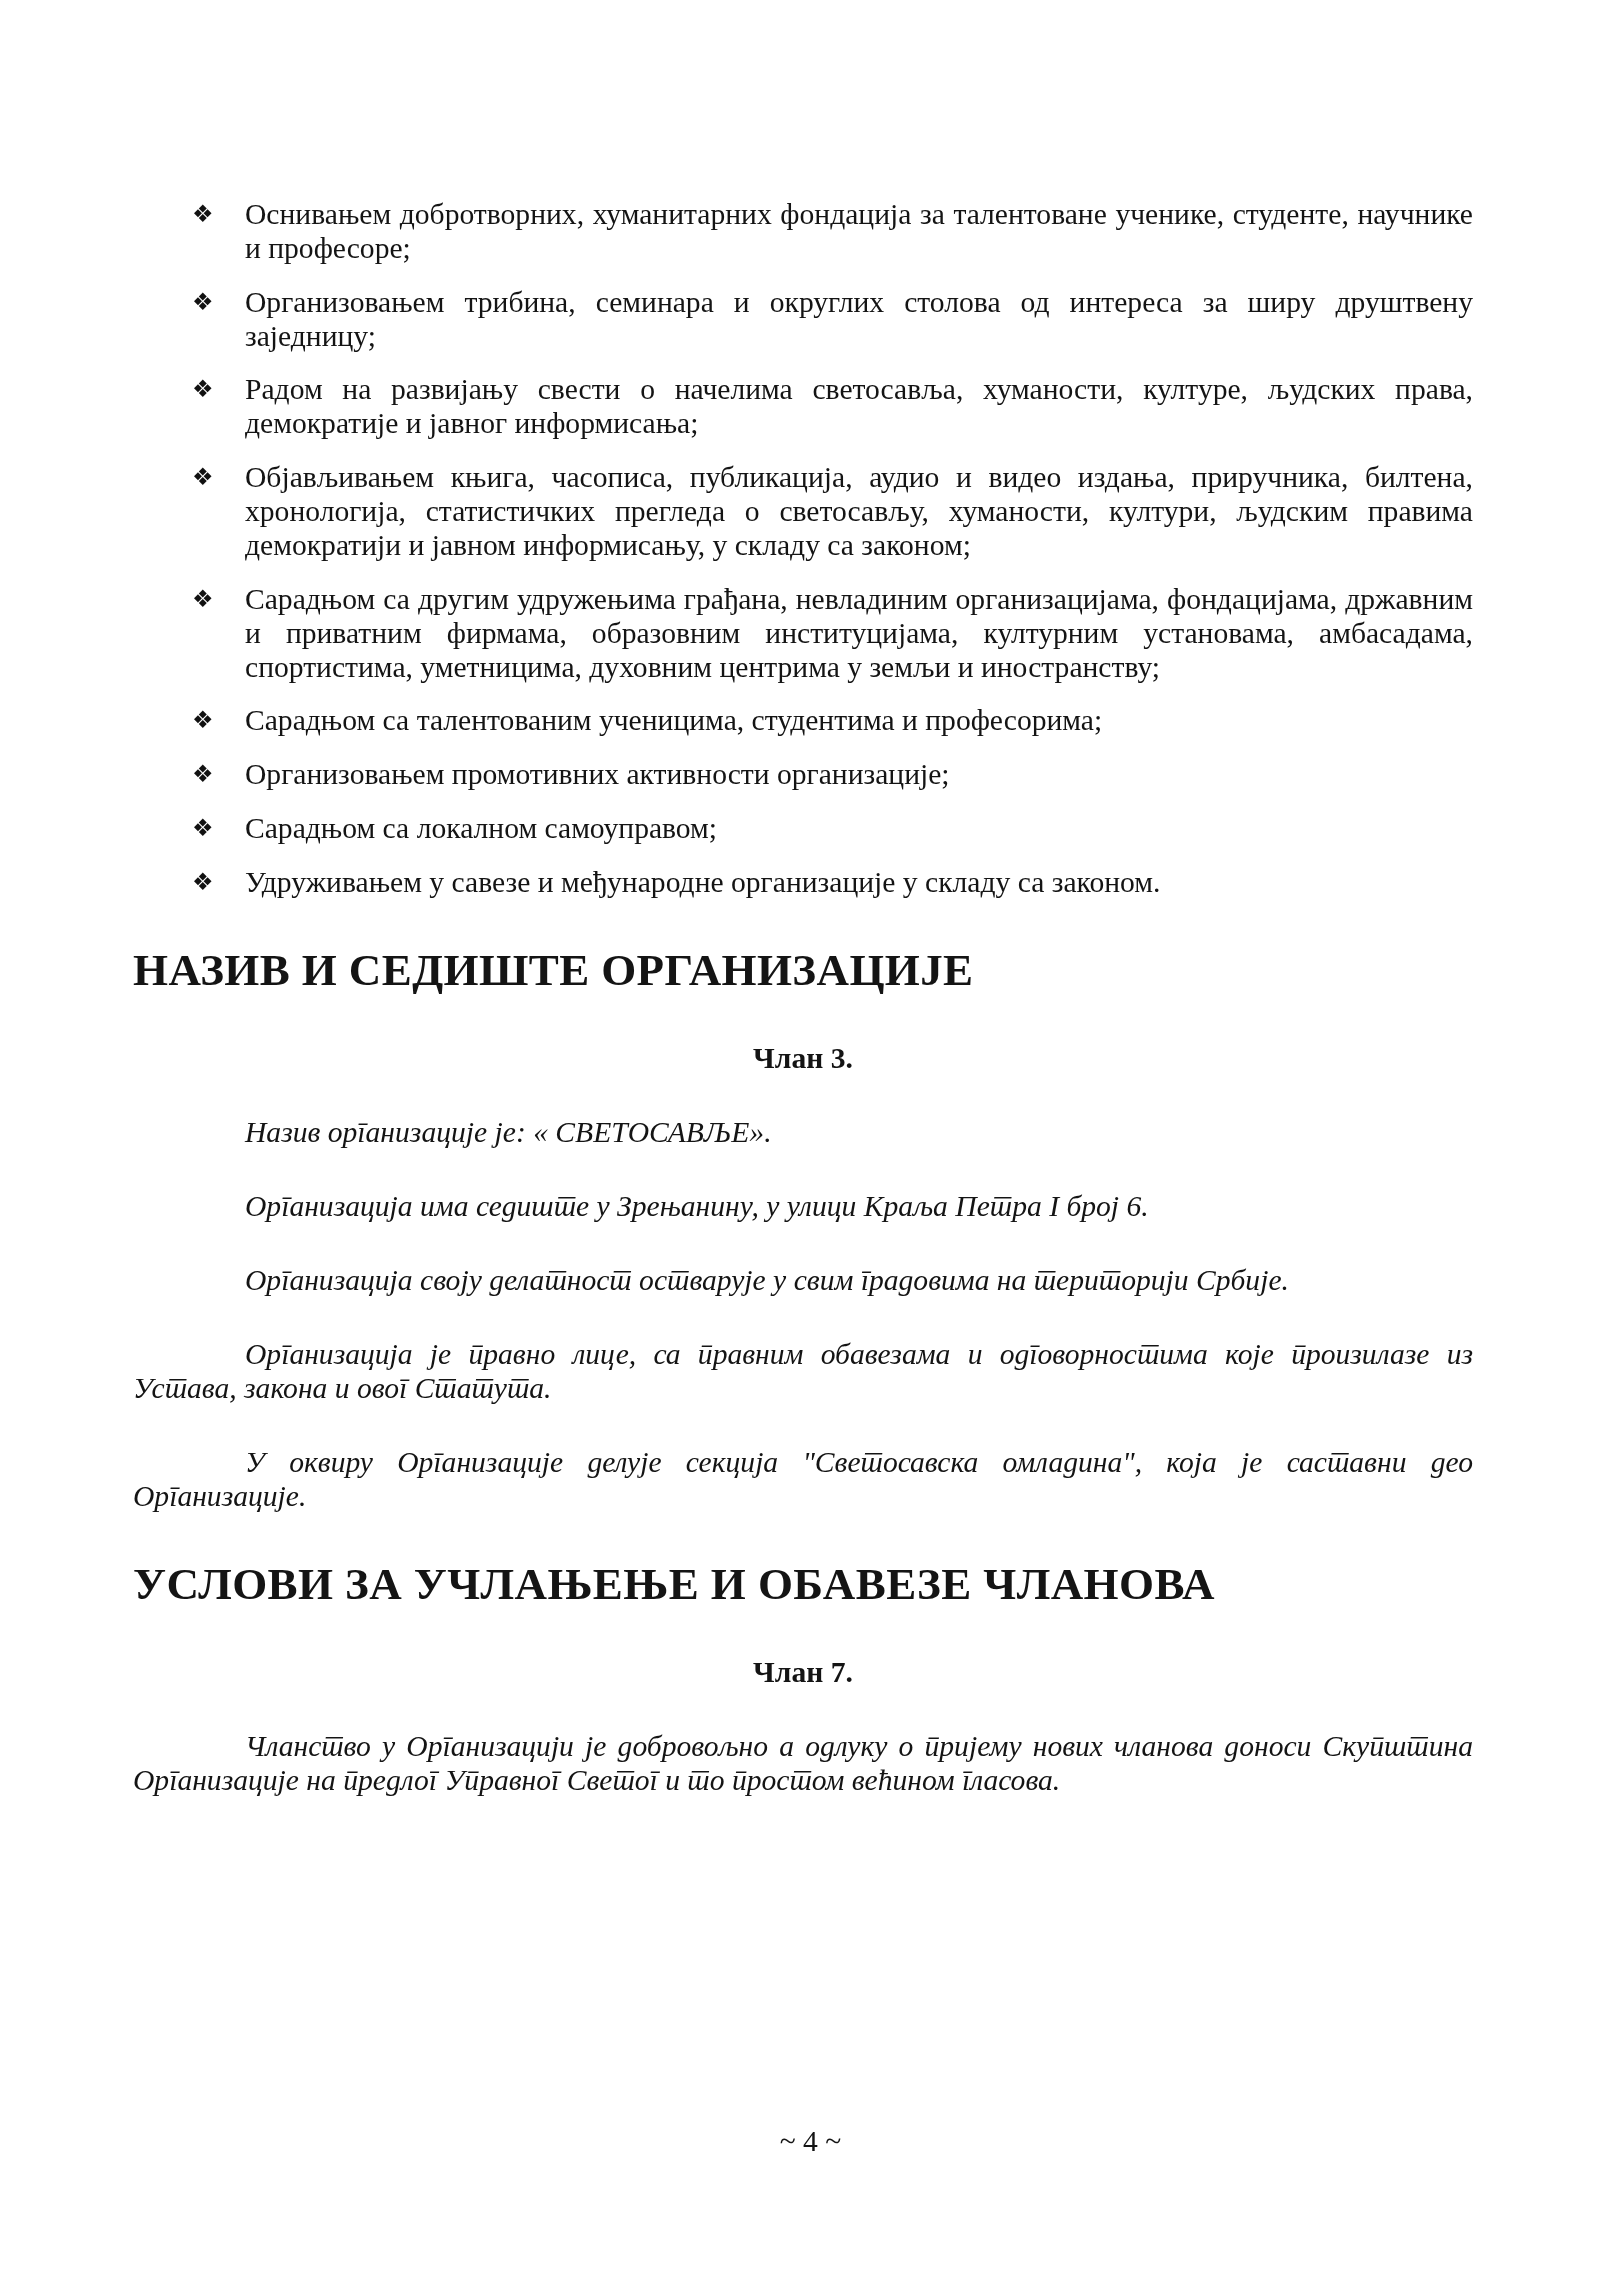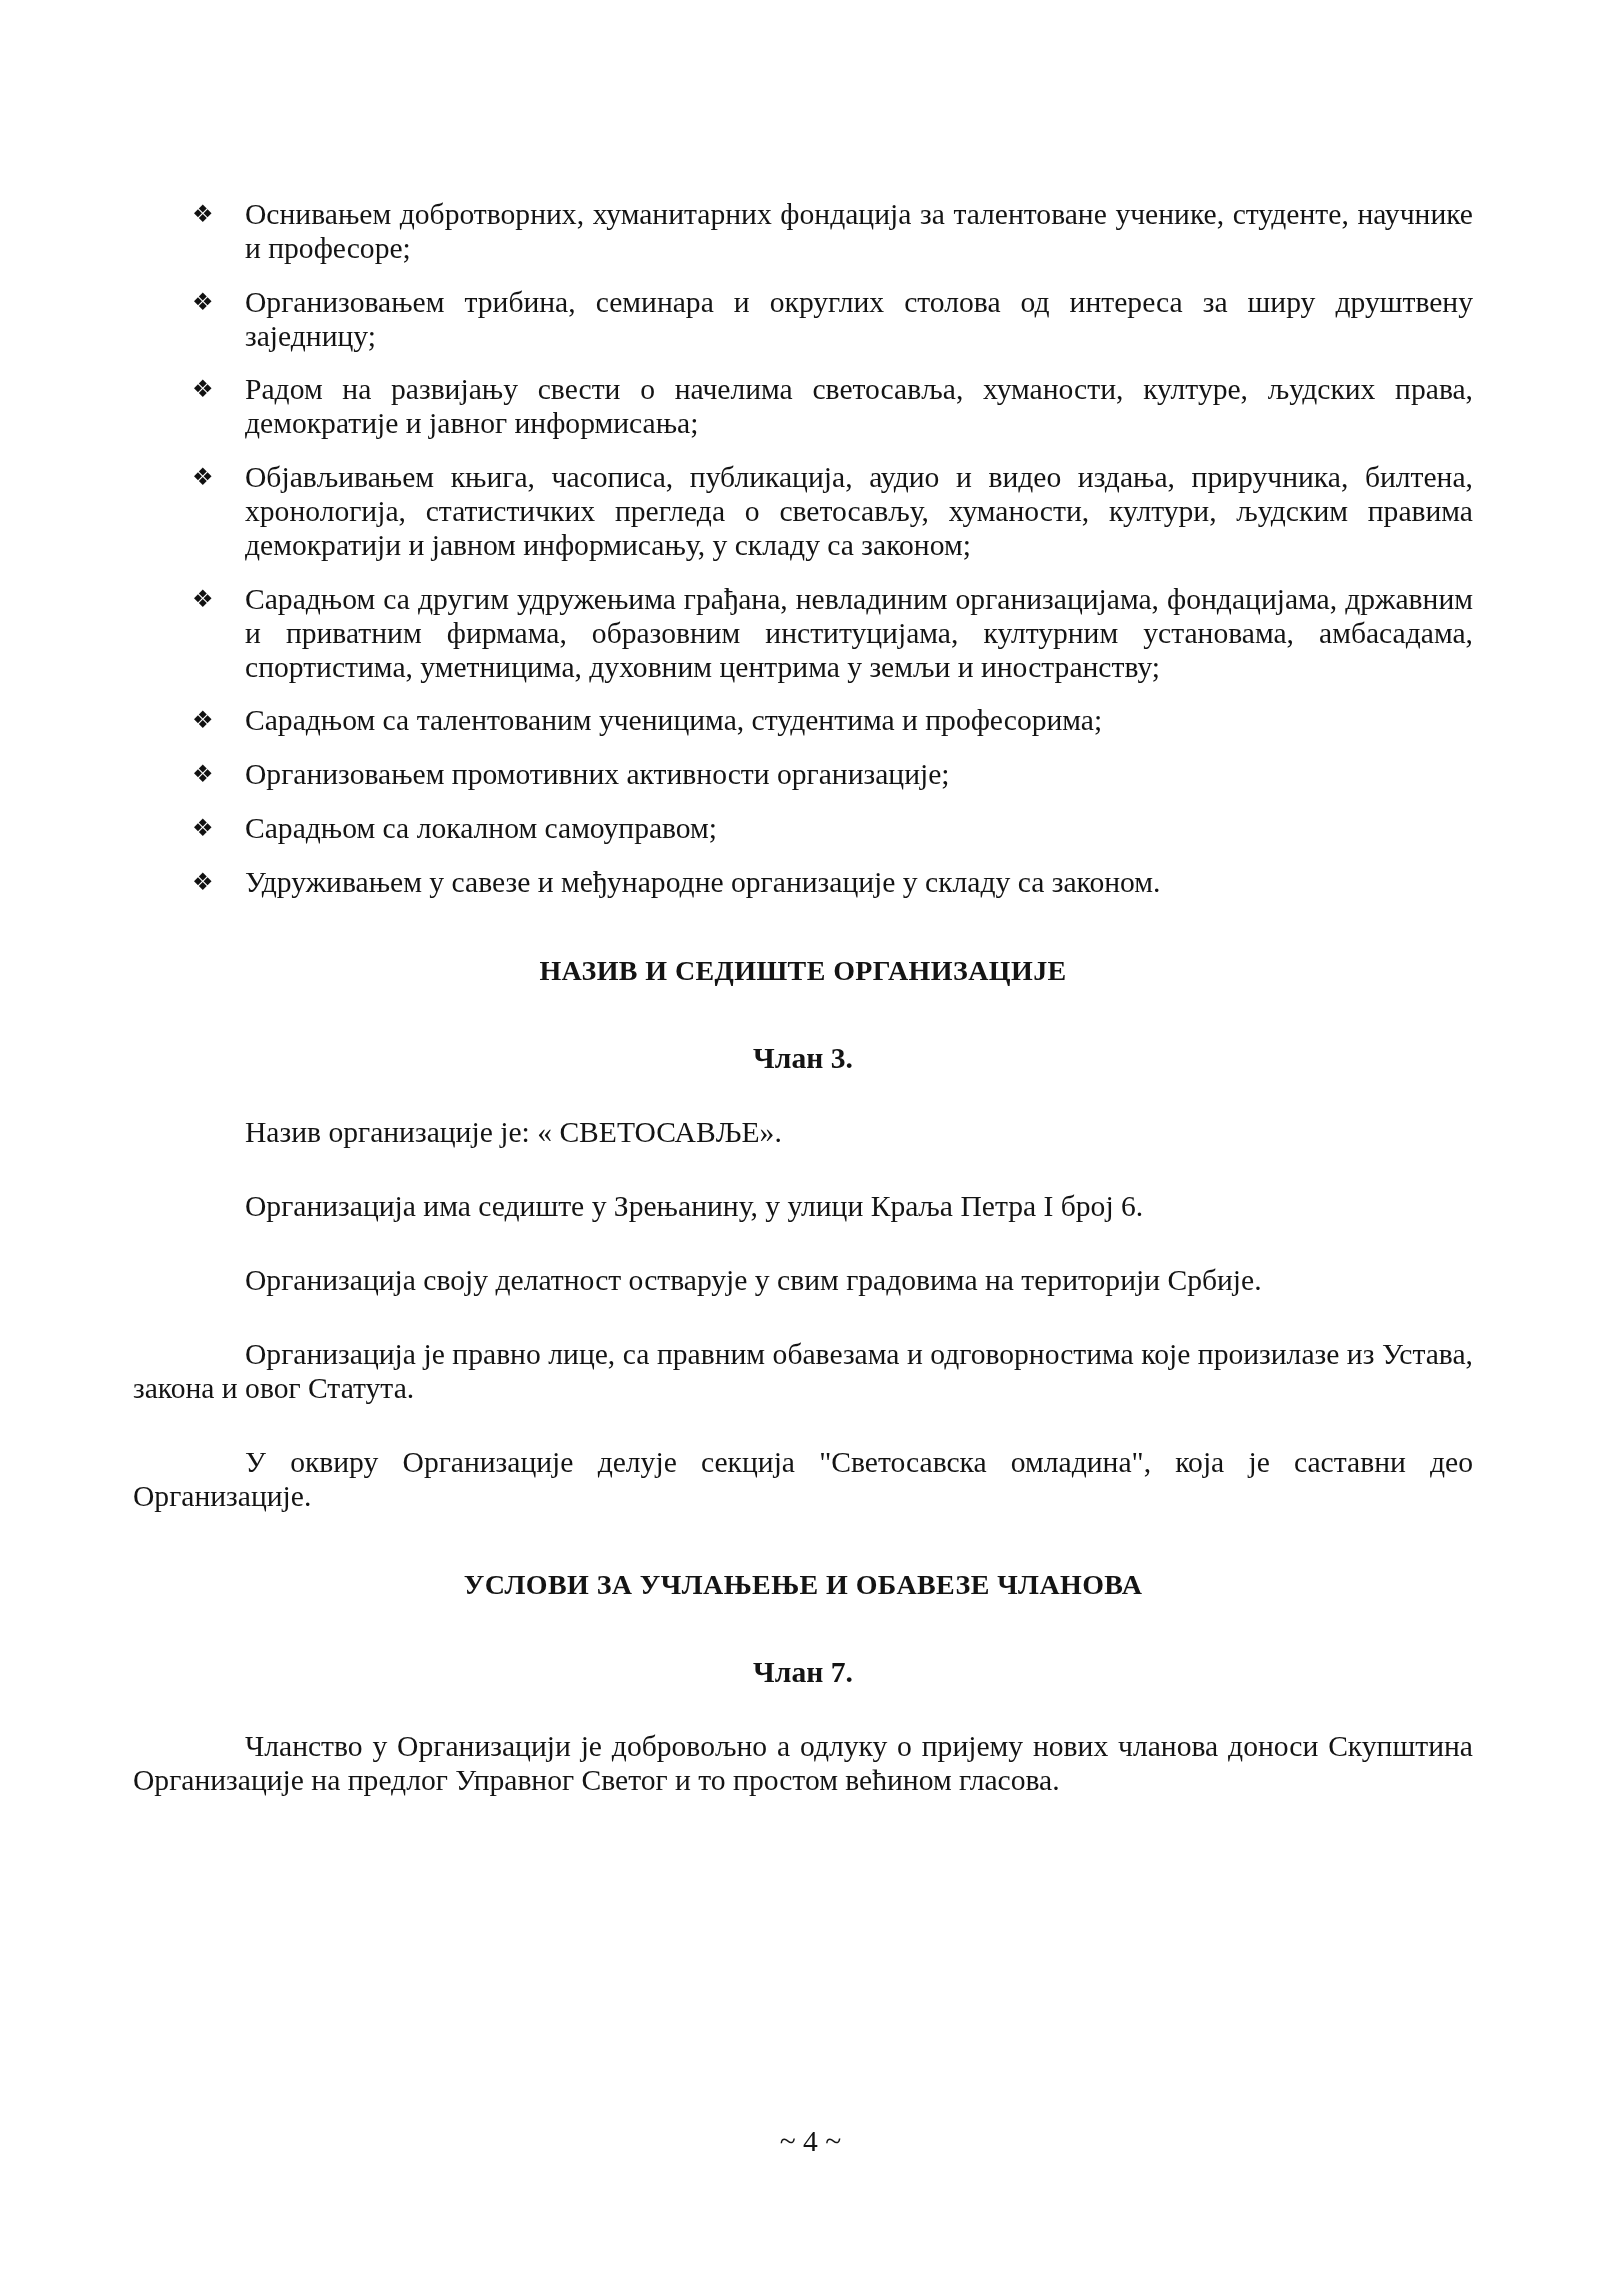--- a/index.html
+++ b/index.html
@@ -33,37 +33,37 @@
     position: absolute;
     left: 59px;
     top: 0;
     font-family: "DejaVu Sans", sans-serif;
     font-size: 24px;
     line-height: 34px;
     color: #111111;
   }
   .section-heading {
     font-weight: bold;
-    font-size: 28px;
+    font-size: 45px;
     line-height: 41px;
-    text-align: center;
     margin: 51px 0 50px 0;
     letter-spacing: 0.4px;
   }
   .article {
     font-weight: bold;
     font-size: 29.6px;
     line-height: 34px;
     text-align: center;
     margin: 6px 0 40px 0;
   }
   .para {
     margin: 0 0 40px 0;
     text-indent: 112px;
     text-align: justify;
+    font-style: italic;
   }
   .page-number {
     position: absolute;
     left: 0;
     right: 0;
     top: 2124px;
     text-align: center;
     font-size: 29.6px;
     line-height: 34px;
   }

